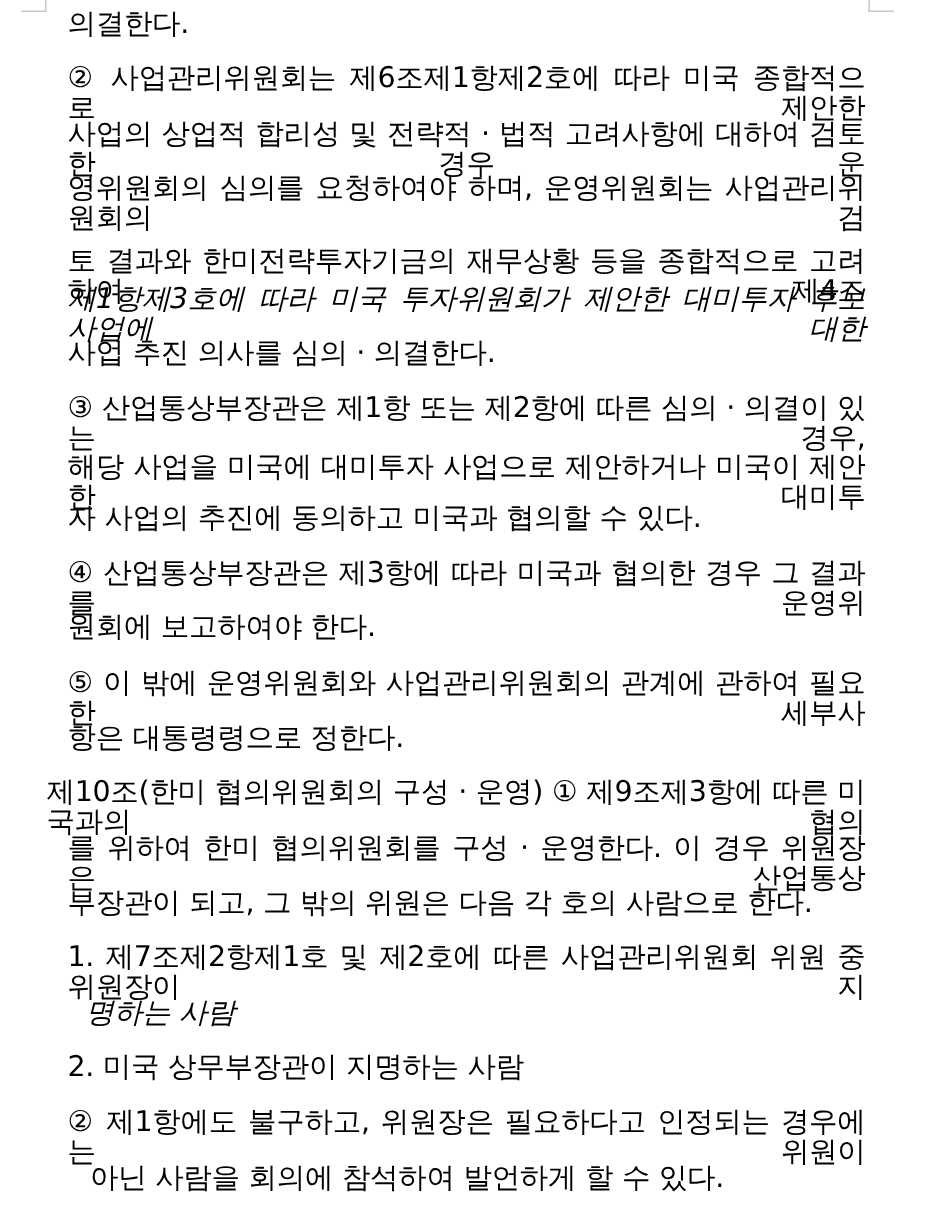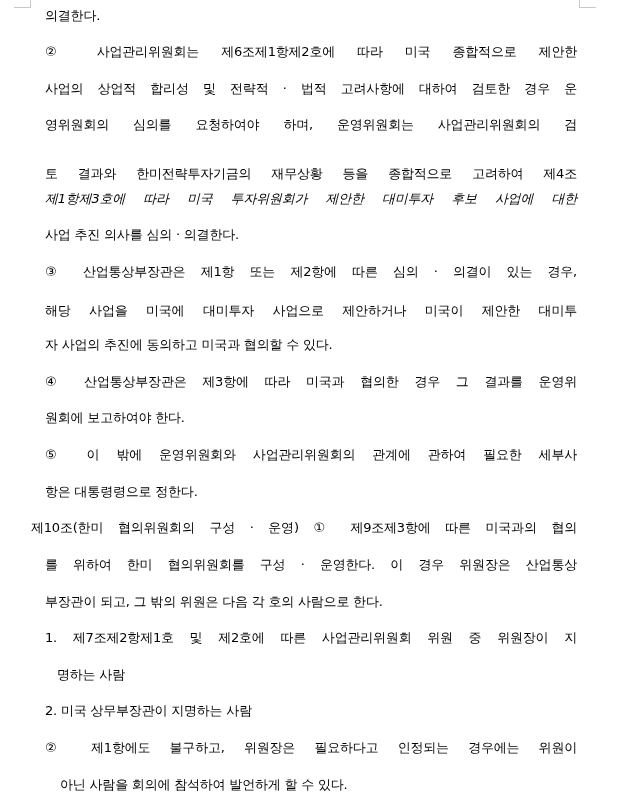--- a/index.html
+++ b/index.html
@@ -1,21 +1,21 @@
 <!DOCTYPE html>
 <html><head>
 <meta charset="utf-8">
 <style>
   html, body { margin: 0; padding: 0; background: #ffffff; }
   body { width: 632px; height: 804px; position: relative; overflow: hidden;
          font-family: "DejaVu Sans", "Liberation Sans", sans-serif; color: #000; }
   .corner { position: absolute; border-color: #c8c8c8; border-style: solid; }
   .corner.tl { left: 14px; top: -1px; width: 16px; height: 8px; border-width: 0 1px 1px 0; }
   .corner.tr { left: 579px; top: -1px; width: 16px; height: 8px; border-width: 0 0 1px 1px; }
-  .line { position: absolute; font-size: 13px; line-height: 20px; white-space: nowrap;
+  .line { position: absolute; font-size: 19px; line-height: 20px; white-space: nowrap;
           letter-spacing: -0.2px; }
   .just { text-align: justify; text-align-last: justify; white-space: normal; }
 </style>
 </head>
 <body>
 
 <div class="corner tl"></div>
 <div class="corner tr"></div>
 
 <div id="doc">
@@ -30,17 +30,17 @@
     <div class="line just" style="left: 45px; top: 301px; width: 532px;">해당 사업을 미국에 대미투자 사업으로 제안하거나 미국이 제안한 대미투</div>
     <div class="line" style="left: 45px; top: 335px;">자 사업의 추진에 동의하고 미국과 협의할 수 있다.</div>
     <div class="line just" style="left: 45px; top: 372px; width: 532px;">④ 산업통상부장관은 제3항에 따라 미국과 협의한 경우 그 결과를 운영위</div>
     <div class="line" style="left: 45px; top: 408px;">원회에 보고하여야 한다.</div>
     <div class="line just" style="left: 45px; top: 445px; width: 532px;">⑤ 이 밖에 운영위원회와 사업관리위원회의 관계에 관하여 필요한 세부사</div>
     <div class="line" style="left: 45px; top: 482px;">항은 대통령령으로 정한다.</div>
     <div class="line just" style="left: 31px; top: 518px; width: 546px;">제10조(한미 협의위원회의 구성 · 운영) ① 제9조제3항에 따른 미국과의 협의</div>
     <div class="line just" style="left: 45px; top: 555px; width: 532px;">를 위하여 한미 협의위원회를 구성 · 운영한다. 이 경우 위원장은 산업통상</div>
     <div class="line" style="left: 45px; top: 592px;">부장관이 되고, 그 밖의 위원은 다음 각 호의 사람으로 한다.</div>
     <div class="line just" style="left: 45px; top: 628px; width: 532px;">1. 제7조제2항제1호 및 제2호에 따른 사업관리위원회 위원 중 위원장이 지</div>
-    <div class="line" style="left: 57px; top: 665px;">명하는 사람</div>
+    <div class="line" style="left: 57px; top: 665px; font-style: italic;">명하는 사람</div>
     <div class="line" style="left: 45px; top: 701px;">2. 미국 상무부장관이 지명하는 사람</div>
     <div class="line just" style="left: 45px; top: 738px; width: 532px;">② 제1항에도 불구하고, 위원장은 필요하다고 인정되는 경우에는 위원이</div>
     <div class="line" style="left: 60px; top: 775px;">아닌 사람을 회의에 참석하여 발언하게 할 수 있다.</div>
   </div>
 
 </body></html>

